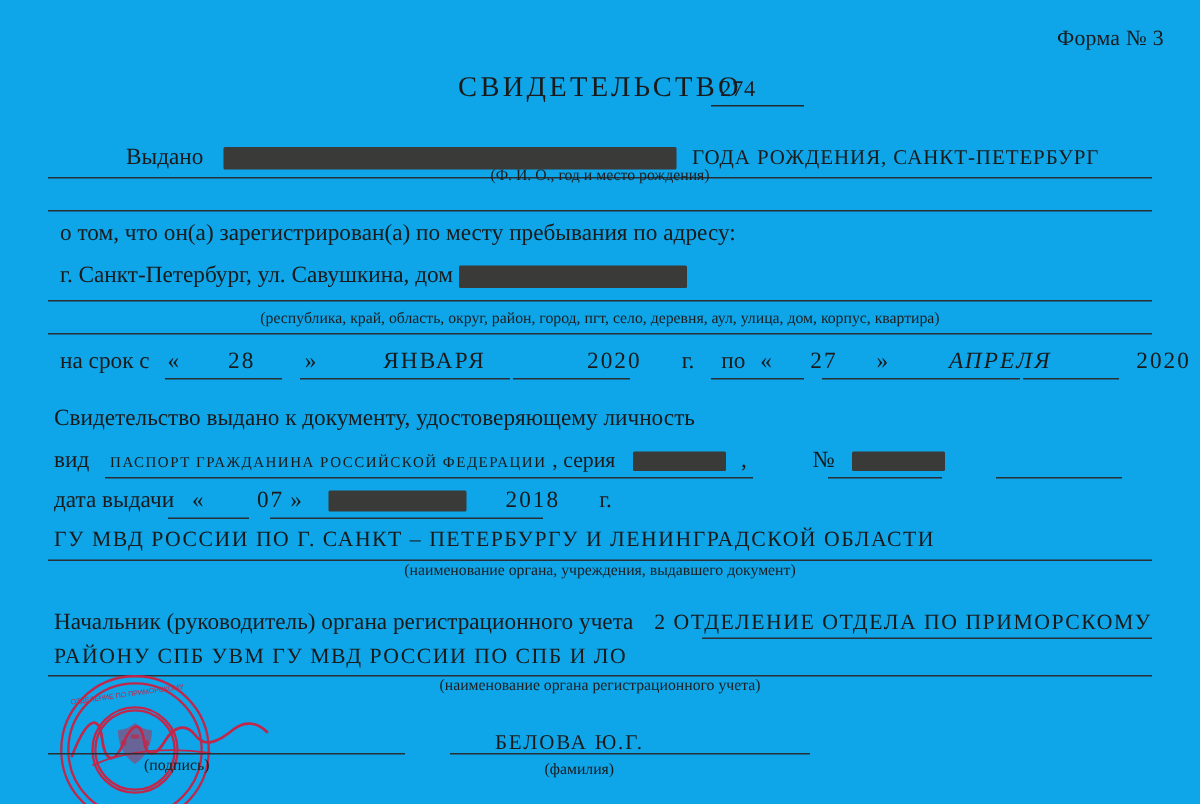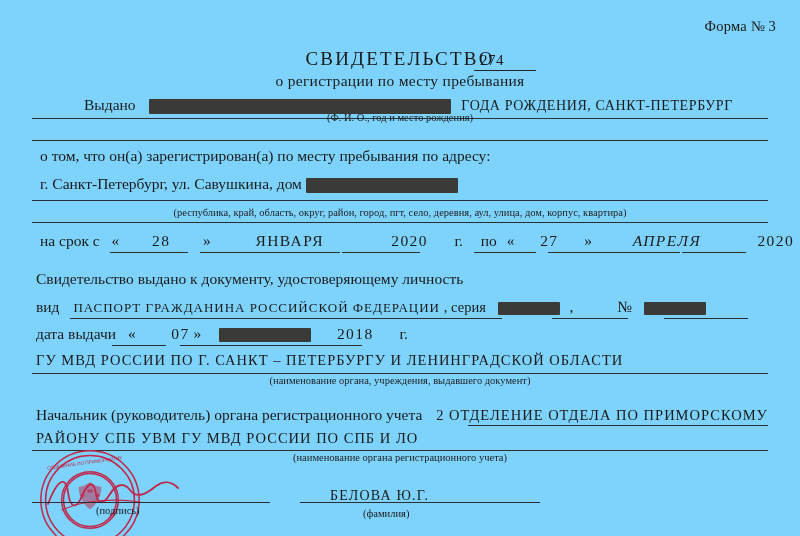--- a/index.html
+++ b/index.html
@@ -4,21 +4,21 @@
 <style>
   html, body {
     margin: 0;
     padding: 0;
     background: #ffffff;
   }
   #page {
     position: relative;
     width: 800px;
     height: 536px;
-    background: #7dd3fc;
+    background: #0ea5e9;
     font-family: "Liberation Serif", serif;
     color: #1a1a1a;
     overflow: hidden;
   }
   .redact {
     display: inline-block;
     background: #3a3a38;
     vertical-align: middle;
     height: 13px;
     border-radius: 1px;
@@ -131,21 +131,20 @@
 </head>
 <body>
 
 <div id="page">
 
   <div class="form-no">Форма № 3</div>
 
   <div class="title">СВИДЕТЕЛЬСТВО</div>
   <div class="title-num">274</div>
   <div class="title-num-underline"></div>
-  <div class="subtitle">о регистрации по месту пребывания</div>
 
   <div class="row" style="left:84px; top:96px;">
     <span>Выдано</span>
     <span class="redact" style="width:302px; height:15px; margin-left:10px;"></span>
     <span class="small-caps" style="margin-left:6px;">ГОДА РОЖДЕНИЯ, САНКТ-ПЕТЕРБУРГ</span>
   </div>
   <div class="line" style="left:32px; top:118px; width:736px;"></div>
   <div class="caption" style="top:112px;">(Ф. И. О., год и место рождения)</div>
 
   <div class="line" style="left:32px; top:140px; width:736px;"></div>
@@ -180,21 +179,21 @@
   <div class="line" style="left:200px; top:252px; width:140px;"></div>
   <div class="line" style="left:342px; top:252px; width:78px;"></div>
   <div class="line" style="left:474px; top:252px; width:62px;"></div>
   <div class="line" style="left:548px; top:252px; width:132px;"></div>
   <div class="line" style="left:682px; top:252px; width:64px;"></div>
 
   <div class="row" style="left:36px; top:270px;">Свидетельство выдано к документу, удостоверяющему личность</div>
 
   <div class="row" style="left:36px; top:298px;">
     <span>вид</span>
-    <span class="sp" style="font-size:13px; margin-left:10px;">ПАСПОРТ ГРАЖДАНИНА РОССИЙСКОЙ ФЕДЕРАЦИИ</span>
+    <span class="sp" style="font-size:10px; margin-left:10px;">ПАСПОРТ ГРАЖДАНИНА РОССИЙСКОЙ ФЕДЕРАЦИИ</span>
     <span style="font-size:14.5px;">, серия</span>
     <span class="redact" style="width:62px; height:13px; margin-left:8px;"></span>
     <span style="margin-left:6px;">,</span>
     <span style="margin-left:40px;">№</span>
     <span class="redact" style="width:62px; height:13px; margin-left:8px;"></span>
   </div>
   <div class="line" style="left:70px; top:318px; width:432px;"></div>
   <div class="line" style="left:552px; top:318px; width:76px;"></div>
   <div class="line" style="left:664px; top:318px; width:84px;"></div>
 

